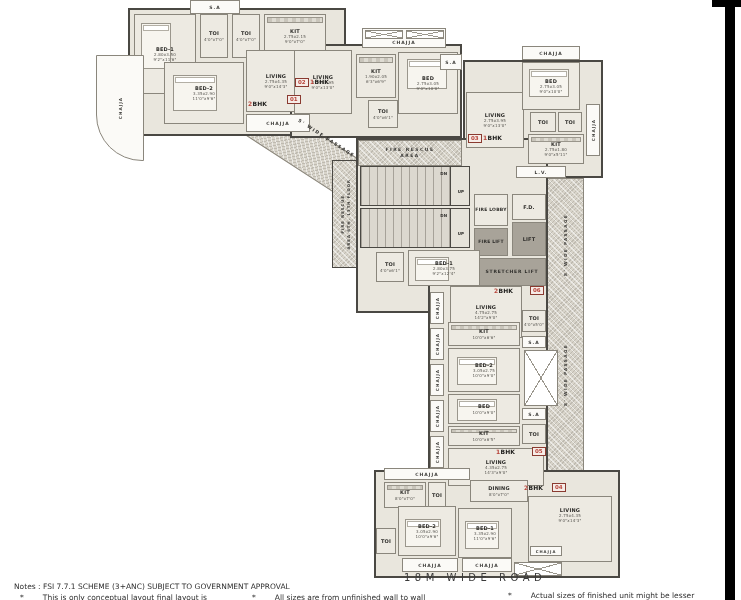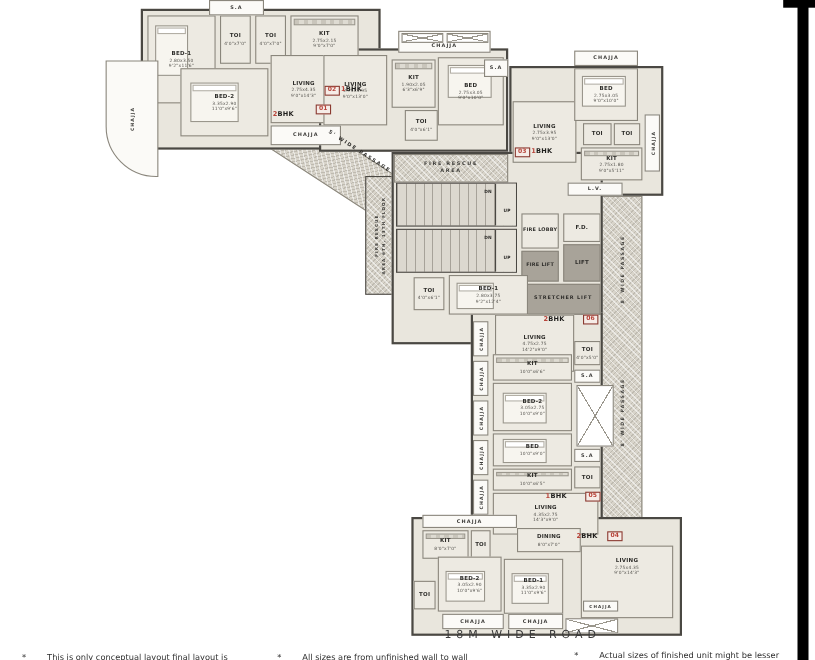--- a/index.html
+++ b/index.html
@@ -424,20 +424,21 @@
 
   <div class="lbl" style="left:300px;top:118px;transform:rotate(33deg);transform-origin:left top;letter-spacing:1.5px;">5' WIDE PASSAGE</div>
   <div style="position:absolute;left:548px;top:200px;width:34px;height:90px;z-index:5;display:flex;align-items:center;justify-content:center;">
     <span class="vtxt" style="letter-spacing:1.4px;">8' WIDE PASSAGE</span>
   </div>
   <div style="position:absolute;left:548px;top:330px;width:34px;height:90px;z-index:5;display:flex;align-items:center;justify-content:center;">
     <span class="vtxt" style="letter-spacing:1.4px;">8' WIDE PASSAGE</span>
   </div>
 
   <div class="road" style="left:404px;top:572px;">18M WIDE ROAD</div>
+  <div class="note" style="left:14px;top:582px;">Notes : FSI 7.7.1 SCHEME (3+ANC) SUBJECT TO GOVERNMENT APPROVAL</div>
   <div class="note" style="left:20px;top:593px;">*        This is only conceptual layout final layout is</div>
   <div class="note" style="left:252px;top:593px;">*        All sizes are from unfinished wall to wall</div>
-  <div class="note" style="left:508px;top:591px;margin-left:14px;">*        Actual sizes of finished unit might be lesser</div>
+  <div class="note" style="left:508px;top:591px;">*        Actual sizes of finished unit might be lesser</div>
 
   <div class="bar" style="left:725px;top:0;width:10px;height:600px;"></div>
   <div class="bar" style="left:712px;top:0;width:29px;height:7px;"></div>
 
 </div>
 
 </body></html>

